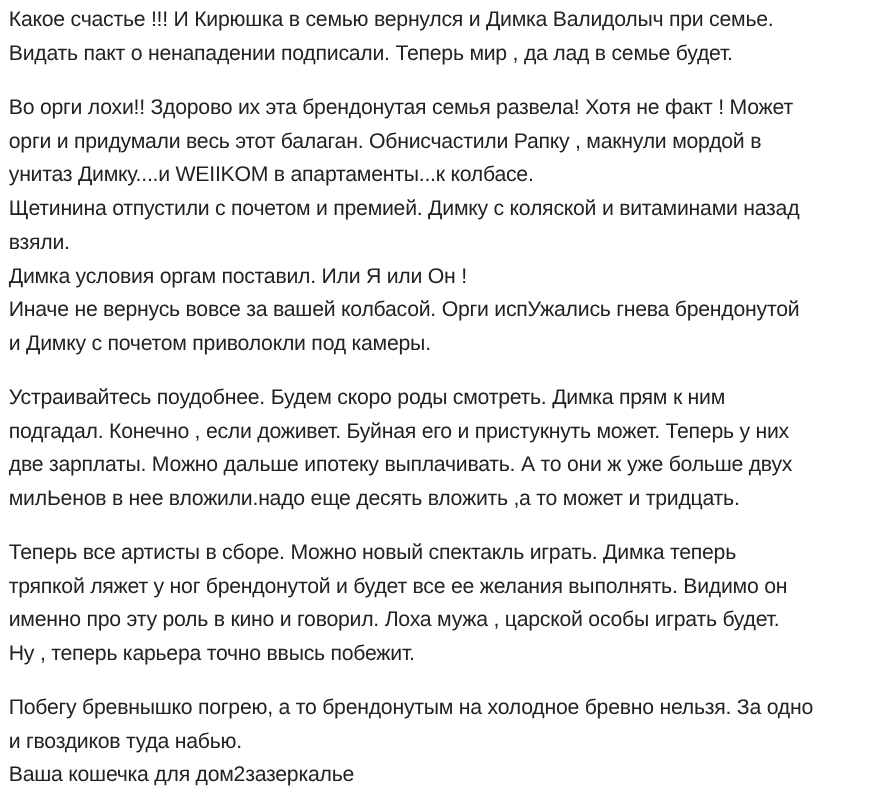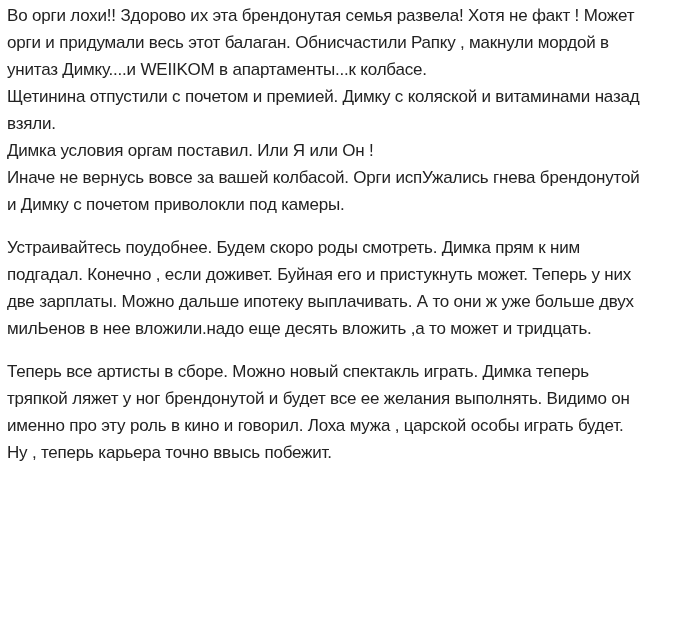--- a/index.html
+++ b/index.html
@@ -29,29 +29,34 @@
     word-wrap: break-word;
   }
   .para:last-child {
     margin-bottom: 0;
   }
 </style>
 </head>
 <body>
 
 <div class="post">
+  <p class="para">Какое счастье !!! И Кирюшка в семью вернулся и Димка Валидолыч при семье.
+Видать пакт о ненападении подписали. Теперь мир , да лад в семье будет.</p>
   <p class="para">Во орги лохи!! Здорово их эта брендонутая семья развела! Хотя не факт ! Может
 орги и придумали весь этот балаган. Обнисчастили Рапку , макнули мордой в
 унитаз Димку....и WEIIKOM в апартаменты...к колбасе.
 Щетинина отпустили с почетом и премией. Димку с коляской и витаминами назад
 взяли.
 Димка условия оргам поставил. Или Я или Он !
 Иначе не вернусь вовсе за вашей колбасой. Орги испУжались гнева брендонутой
 и Димку с почетом приволокли под камеры.</p>
   <p class="para">Устраивайтесь поудобнее. Будем скоро роды смотреть. Димка прям к ним
 подгадал. Конечно , если доживет. Буйная его и пристукнуть может. Теперь у них
 две зарплаты. Можно дальше ипотеку выплачивать. А то они ж уже больше двух
 милЬенов в нее вложили.надо еще десять вложить ,а то может и тридцать.</p>
   <p class="para">Теперь все артисты в сборе. Можно новый спектакль играть. Димка теперь
 тряпкой ляжет у ног брендонутой и будет все ее желания выполнять. Видимо он
 именно про эту роль в кино и говорил. Лоха мужа , царской особы играть будет.
 Ну , теперь карьера точно ввысь побежит.</p>
+  <p class="para">Побегу бревнышко погрею, а то брендонутым на холодное бревно нельзя. За одно
+и гвоздиков туда набью.
+Ваша кошечка для дом2зазеркалье</p>
 </div>
 
 </body></html>

